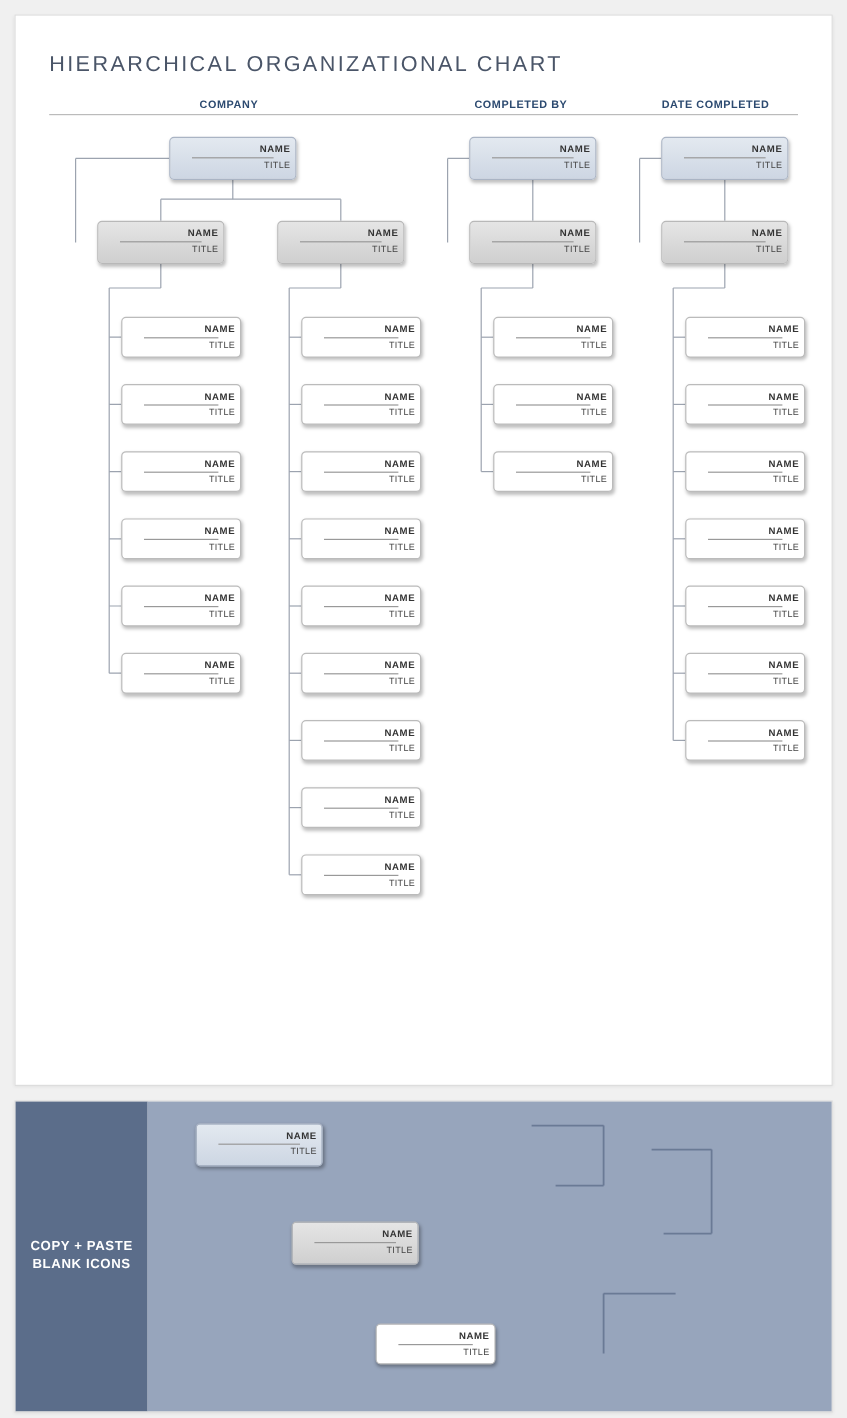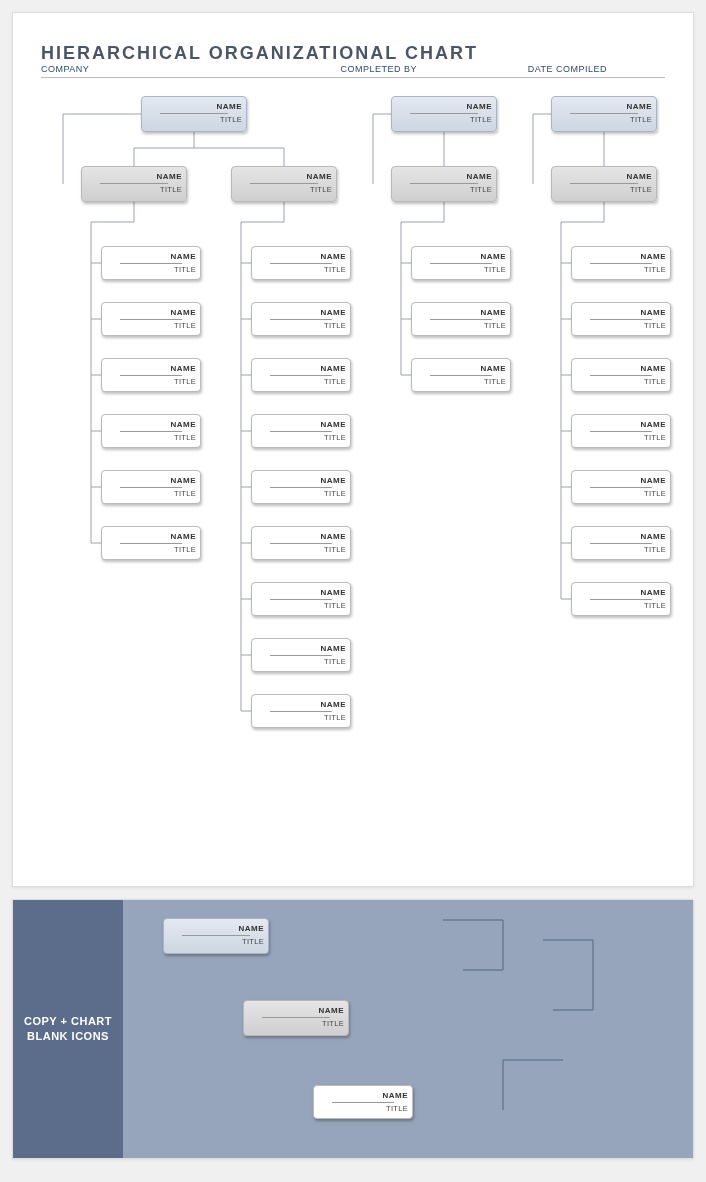--- a/index.html
+++ b/index.html
@@ -1,20 +1,20 @@
 <!DOCTYPE html>
 <html><head>
 <meta charset="utf-8">
 <style>
 *{box-sizing:border-box;margin:0;padding:0}
 body{background:#f0f0f0;font-family:Arial,Helvetica,sans-serif;width:706px}
 .page{background:#fff;margin:12px;border:1px solid #ddd;padding:30px 28px;box-shadow:0 1px 3px rgba(0,0,0,.08)}
-.title{color:#4a5568;font-size:18px;font-weight:700;letter-spacing:2px;}
+.title{color:#4a5568;font-size:18px;font-weight:400;letter-spacing:2px;margin-bottom:18px}
 .hdrRow{display:flex;border-bottom:1px solid #bbb;padding-bottom:3px;margin-bottom:18px}
-.hdr{color:#2c4a70;font-size:9px;font-weight:400;letter-spacing:.5px;}
+.hdr{color:#2c4a70;font-size:9px;font-weight:700;letter-spacing:.5px;text-align:center}
 .h1{flex:0 0 48%}.h2{flex:0 0 30%}.h3{flex:0 0 22%}
 .canvas{position:relative;height:760px}
 .node{position:absolute;border-radius:4px;text-align:right;box-shadow:1px 2px 3px rgba(0,0,0,.25);padding:5px 4px 4px}
 .node .nm{font-size:8px;font-weight:700;letter-spacing:.5px;color:#333}
 .node .sep{height:1px;background:#999;margin:2px 14px 1px}
 .node .ttl{font-size:7.5px;color:#444;letter-spacing:.3px}
 .top{width:106px;height:36px;background:linear-gradient(#e3e9f0,#cdd6e3);border:1px solid #aab4c4}
 .mid{width:106px;height:36px;background:linear-gradient(#e5e5e5,#cfcfcf);border:1px solid #b8b8b8}
 .leaf{width:100px;height:34px;background:#fff;border:1px solid #bbb}
 svg.wires{position:absolute;left:0;top:0;width:100%;height:100%;pointer-events:none}
@@ -27,21 +27,21 @@
 .pMain svg line{stroke:#6a7a95;stroke-width:1.5}
 </style>
 </head>
 <body>
 
 <div class="page">
   <div class="title">HIERARCHICAL ORGANIZATIONAL CHART</div>
   <div class="hdrRow">
     <div class="hdr h1">COMPANY</div>
     <div class="hdr h2">COMPLETED BY</div>
-    <div class="hdr h3">DATE COMPILED</div>
+    <div class="hdr h3">DATE COMPLETED</div>
   </div>
   <div class="canvas" id="canvas">
     <svg class="wires" id="wires">
         <line x1="153" y1="36" x2="153" y2="52"></line>
         <line x1="93" y1="52" x2="243" y2="52"></line>
         <line x1="93" y1="52" x2="93" y2="70"></line>
         <line x1="243" y1="52" x2="243" y2="70"></line>
         <line x1="22" y1="18" x2="100" y2="18"></line>
         <line x1="22" y1="18" x2="22" y2="88"></line>
         <line x1="403" y1="36" x2="403" y2="70"></line>
@@ -245,21 +245,21 @@
       </div>
       <div class="node leaf" style="left: 530px; top: 486px;">
         <div class="nm">NAME</div>
         <div class="sep"></div>
         <div class="ttl">TITLE</div>
       </div>
     </div>
 </div>
 
 <div class="palette">
-  <div class="pSide">COPY + CHART BLANK ICONS</div>
+  <div class="pSide">COPY + PASTE BLANK ICONS</div>
   <div class="pMain" id="pMain">
     <svg id="pWires">
         <line x1="320" y1="20" x2="380" y2="20"></line>
         <line x1="380" y1="20" x2="380" y2="70"></line>
         <line x1="340" y1="70" x2="380" y2="70"></line>
         <line x1="420" y1="40" x2="470" y2="40"></line>
         <line x1="470" y1="40" x2="470" y2="110"></line>
         <line x1="430" y1="110" x2="470" y2="110"></line>
         <line x1="380" y1="160" x2="440" y2="160"></line>
         <line x1="380" y1="160" x2="380" y2="210"></line>

